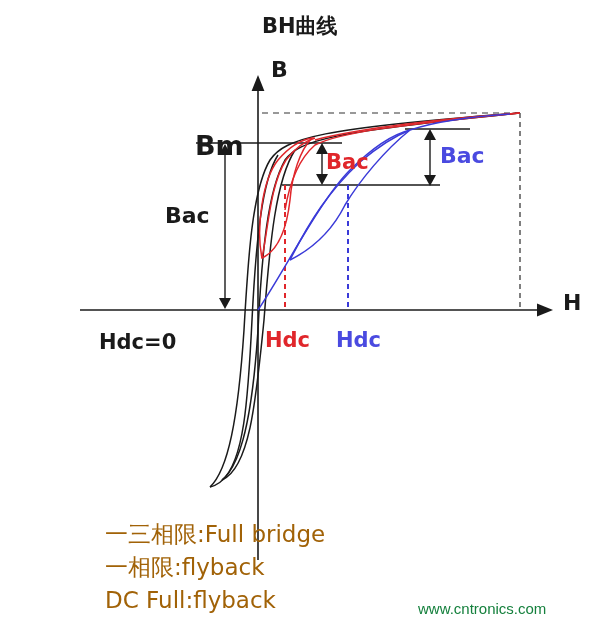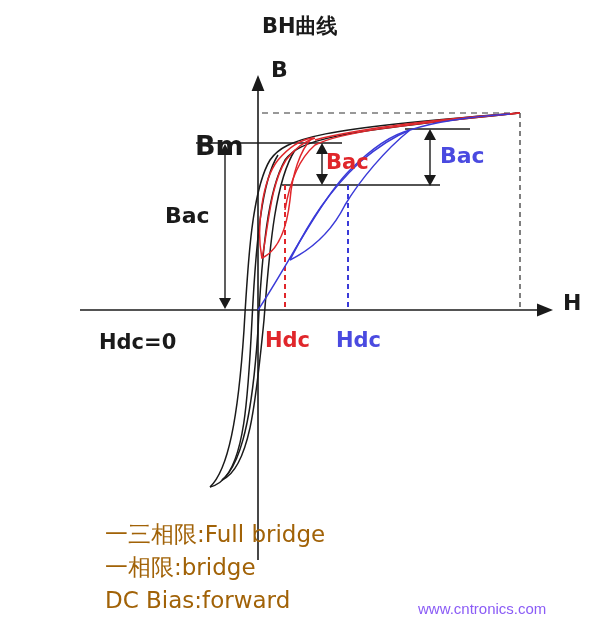--- a/index.html
+++ b/index.html
@@ -10,21 +10,21 @@
   .b{left:271px;top:57px;font-size:22px;}
   .bm{left:195px;top:95px;font-size:27px;margin-top:35px;}
   .bac-k{left:165px;top:203px;font-size:22px;}
   .bac-r{left:326px;top:150px;font-size:21px;color:#e0262b;}
   .bac-b{left:440px;top:143px;font-size:22px;color:#4a4ae0;}
   .h{left:563px;top:290px;font-size:22px;}
   .hdc0{left:99px;top:330px;font-size:21px;}
   .hdc-r{left:265px;top:328px;font-size:21px;color:#e0262b;}
   .hdc-b{left:336px;top:328px;font-size:21px;color:#4a4ae0;}
   .notes{position:absolute;left:105px;top:518px;font-size:23px;line-height:33px;color:#a16207;}
-  .wm{position:absolute;left:418px;top:600px;font-size:15px;color:#8b5cf6;font-family:"Liberation Sans",sans-serif;}
+  .wm{position:absolute;left:418px;top:600px;font-size:15px;color:#15803d;font-family:"Liberation Sans",sans-serif;}
 </style>
 </head>
 <body>
 
 <svg width="600" height="625" viewBox="0 0 600 625">
   <defs>
     <marker id="ah" markerWidth="10" markerHeight="10" refX="5" refY="5" orient="auto">
       <path d="M0,1 L10,5 L0,9 z" fill="#1a1a1a"></path>
     </marker>
   </defs>
@@ -81,17 +81,17 @@
 <div class="lbl bm">Bm</div>
 <div class="lbl bac-k">Bac</div>
 <div class="lbl bac-r">Bac</div>
 <div class="lbl bac-b">Bac</div>
 <div class="lbl hdc0">Hdc=0</div>
 <div class="lbl hdc-r">Hdc</div>
 <div class="lbl hdc-b">Hdc</div>
 
 <div class="notes">
   <div>一三相限:Full bridge</div>
-  <div>一相限:bridge</div>
-  <div>DC Bias:forward</div>
+  <div>一相限:flyback</div>
+  <div>DC Full:flyback</div>
 </div>
 
 <div class="wm">www.cntronics.com</div>
 
 </body></html>

